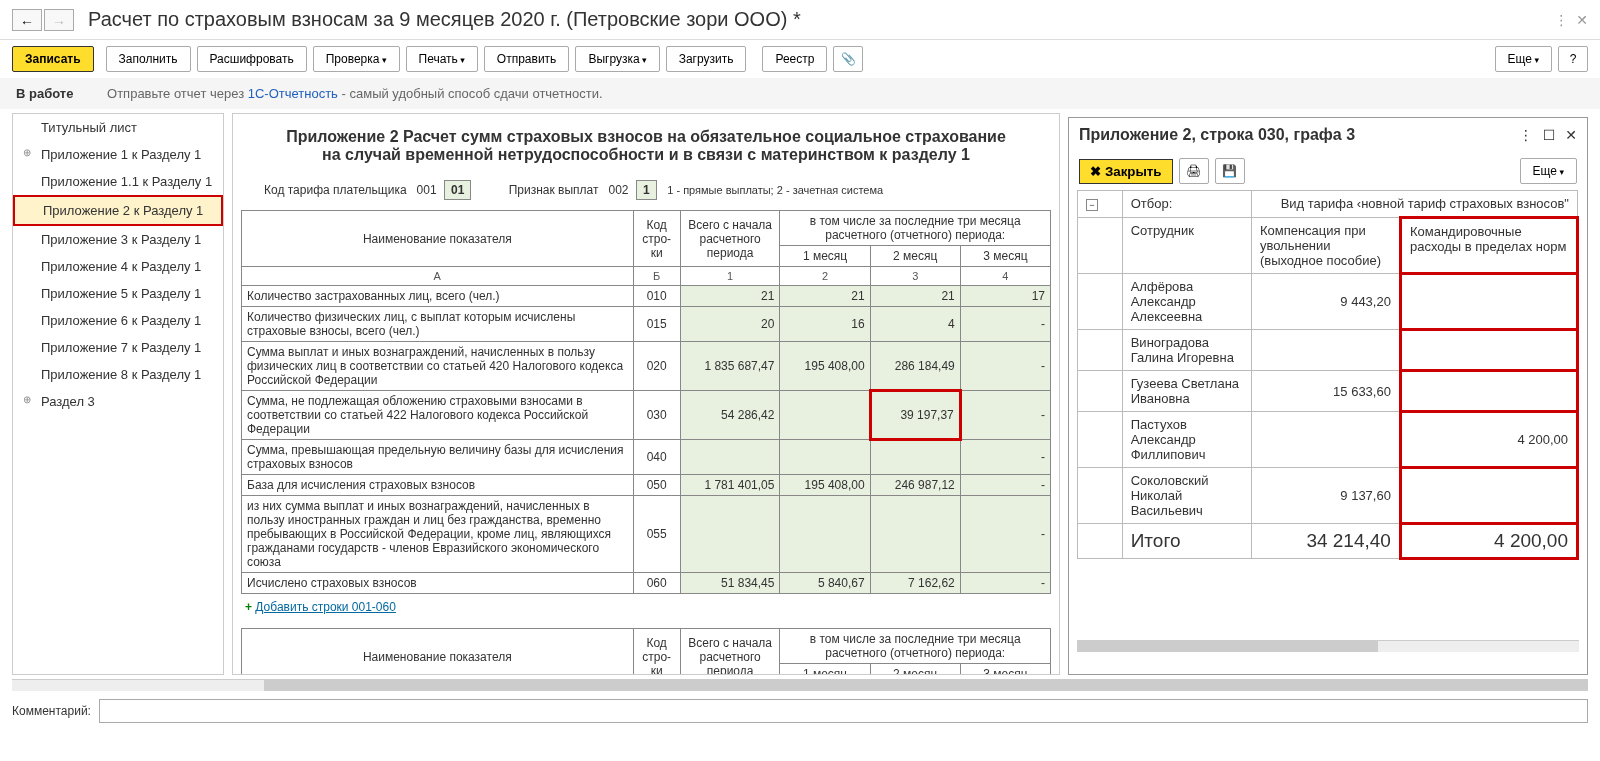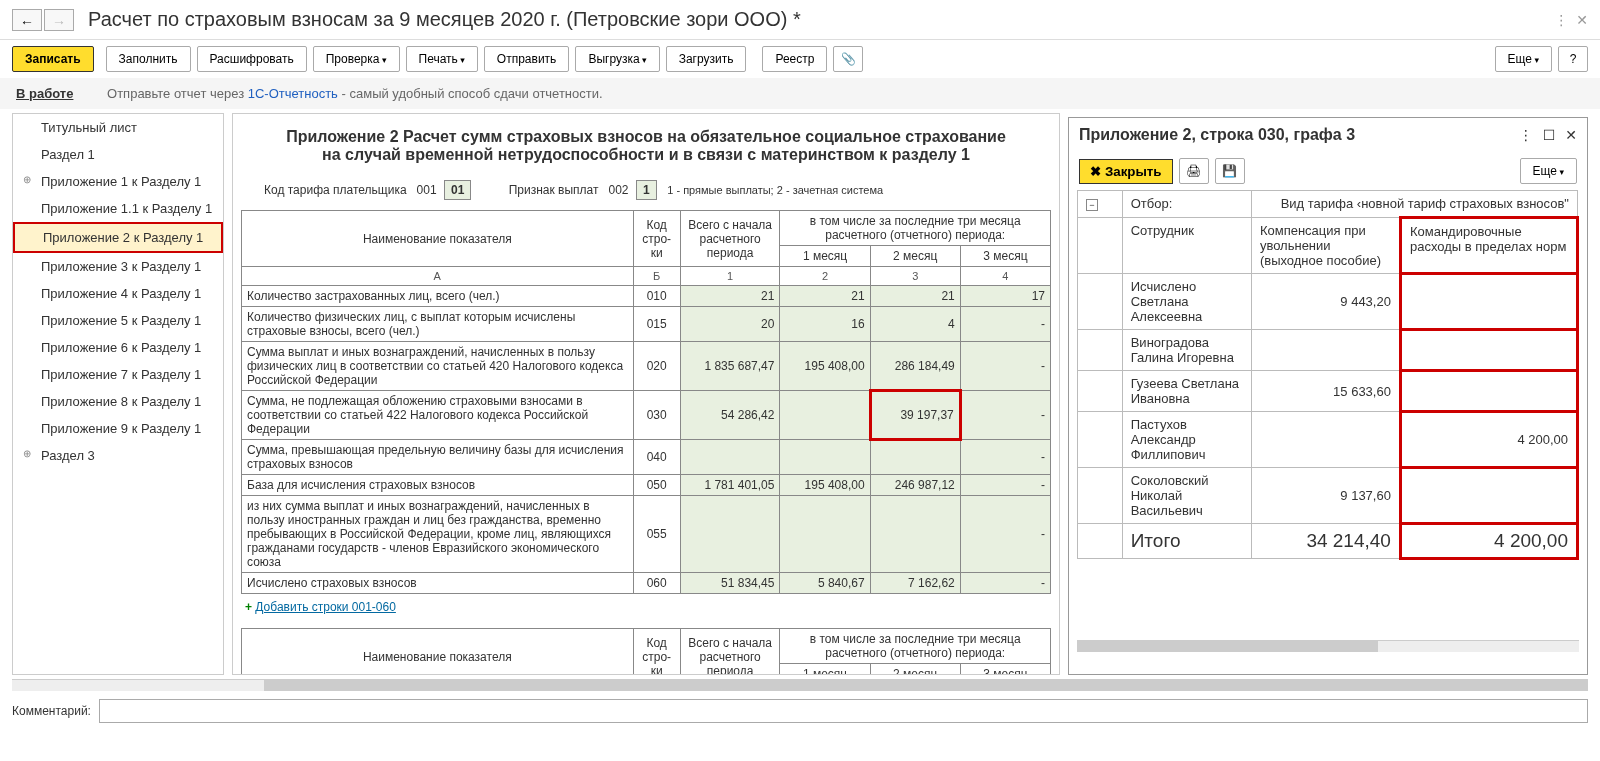--- a/index.html
+++ b/index.html
@@ -10,21 +10,21 @@
 .title { font-size: 20px; font-weight: normal; flex: 1; }
 .win-btns { display: flex; gap: 8px; color: #999; }
 .win-btn { cursor: pointer; font-size: 14px; }
 .toolbar { display: flex; align-items: center; padding: 6px 12px; gap: 6px; justify-content: space-between; }
 .btn { padding: 5px 12px; border: 1px solid #aaa; background: #fff; cursor: pointer; font-size: 12px; border-radius: 2px; }
 .btn-primary { background: #ffdd2d; border-color: #333; font-weight: bold; }
 .btn-drop::after { content: " ▾"; font-size: 9px; }
 .spacer { flex: 1; }
 .btn-icon { width: 30px; padding: 5px 0; text-align: center; }
 .status-bar { padding: 8px 16px; background: #f5f5f5; font-size: 13px; }
-.status-link { text-decoration: underline; cursor: pointer; font-weight: bold; }
+.status-link { cursor: pointer; font-weight: bold; }
 .status-text { color: #666; margin-left: 30px; }
 .status-text a { color: #2060c0; }
 .main { display: flex; padding: 4px 12px; gap: 8px; height: 570px; }
 .sidebar { width: 212px; border: 1px solid #ccc; background: #fff; overflow-y: auto; }
 .side-item { padding: 6px 10px 6px 28px; cursor: pointer; font-size: 13px; position: relative; }
 .side-item.expandable::before { content: "⊕"; position: absolute; left: 10px; color: #888; font-size: 10px; }
 .side-item.selected { border: 2px solid #c00; background: #fff3cc; }
 .content { flex: 1; border: 1px solid #ccc; overflow: auto; padding: 8px; position: relative; }
 .form-title { text-align: center; font-weight: bold; font-size: 16px; padding: 6px 40px; }
 .form-row { padding: 10px 8px; font-size: 12px; margin-left: 15px; }
@@ -92,31 +92,29 @@
 <div class="status-bar">
   <span class="status-link">В работе</span>
   <span class="status-text">
     <span>Отправьте отчет через </span><a>1С-Отчетность</a><span> - самый удобный способ сдачи отчетности.</span>
   </span>
 </div>
 
 <div class="main">
   <div class="sidebar" id="sidebar">
       <div class="side-item">Титульный лист</div>
-      <div class="side-item">Раздел 1</div>
       <div class="side-item expandable">Приложение 1 к Разделу 1</div>
       <div class="side-item">Приложение 1.1 к Разделу 1</div>
       <div class="side-item selected">Приложение 2 к Разделу 1</div>
       <div class="side-item">Приложение 3 к Разделу 1</div>
       <div class="side-item">Приложение 4 к Разделу 1</div>
       <div class="side-item">Приложение 5 к Разделу 1</div>
       <div class="side-item">Приложение 6 к Разделу 1</div>
       <div class="side-item">Приложение 7 к Разделу 1</div>
       <div class="side-item">Приложение 8 к Разделу 1</div>
-      <div class="side-item">Приложение 9 к Разделу 1</div>
       <div class="side-item expandable">Раздел 3</div>
     </div>
 
   <div class="content">
     <div class="form-title">
       <div>Приложение 2 Расчет сумм страховых взносов на обязательное социальное страхование</div>
       <div>на случай временной нетрудоспособности и в связи с материнством к разделу 1</div>
     </div>
     <div class="form-row">
       <span>Код тарифа плательщика</span>&nbsp;&nbsp;
@@ -262,21 +260,21 @@
         <tr>
           <th></th>
           <th>Сотрудник</th>
           <th style="width:110px">Компенсация при увольнении (выходное пособие)</th>
           <th class="hl-col" style="width:110px">Командировочные расходы в пределах норм</th>
         </tr>
         </tbody>
           <tbody id="detail-body">
             <tr>
               <td></td>
-              <td>Исчислено Светлана Алексеевна</td>
+              <td>Алфёрова Александр Алексеевна</td>
               <td class="num">9 443,20</td>
               <td class="num hl-col"></td>
             </tr>
             <tr>
               <td></td>
               <td>Виноградова Галина Игоревна</td>
               <td class="num"></td>
               <td class="num hl-col"></td>
             </tr>
             <tr>

